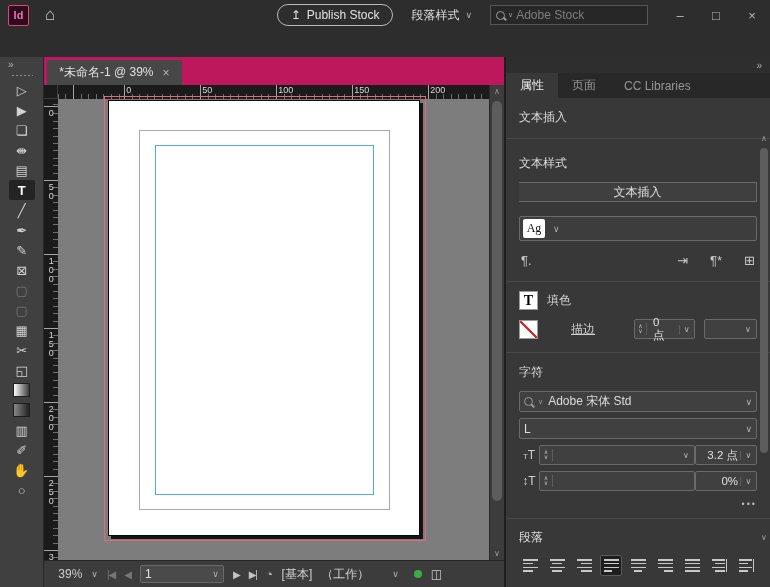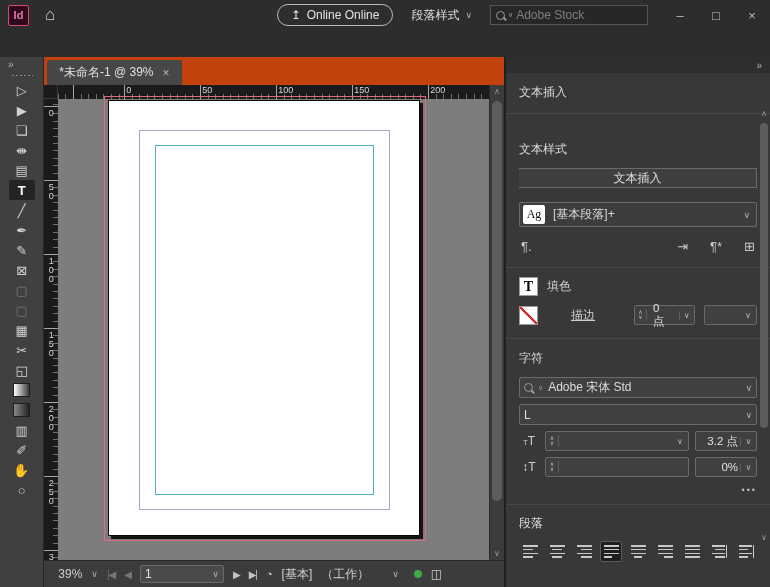--- a/index.html
+++ b/index.html
@@ -50,21 +50,21 @@
   .tool { width:26px; height:20px; display:flex; align-items:center; justify-content:center;
     color:#d2d2d2; font-size:13px; line-height:1; }
   .tool.selected { background:#242424; color:#ffffff; font-weight:bold; border-radius:2px; }
   .tool.faded { opacity:0.35; }
   .tool.gradient-glyph::before { content:""; width:15px; height:12px;
     background:linear-gradient(to right,#ffffff,#3a3a3a); border:1px solid #1e1e1e; }
   .tool.gradient-glyph.dark::before { background:linear-gradient(to right,#888888,#222222); }
 
   
   .docwin { width:467px; display:flex; flex-direction:column; position:relative; }
-  .tabbar { height:28px; background:#c2410c; display:flex; align-items:flex-end; }
+  .tabbar { height:28px; background:#be185d; display:flex; align-items:flex-end; }
   .doc-tab { height:25px; margin-left:3px; background:#474747; display:flex; align-items:center;
     gap:9px; padding:0 12px; font-size:12px; color:#e0e0e0; border-radius:2px 2px 0 0; }
   .doc-tab .close { color:#b5b5b5; font-size:12px; }
 
   .canvas-area { position:relative; flex:1; background:#7d7d7d; overflow:hidden; }
   .ruler-corner { position:absolute; left:0; top:0; width:14px; height:14px; background:#1b1b1b;
     border-right:1px solid #3a3a3a; border-bottom:1px solid #3a3a3a; }
   .hruler { position:absolute; left:14px; right:15px; top:0; height:14px; background-color:#1b1b1b;
     background-image:
       repeating-linear-gradient(to right,#a6a6a6 0 1px,transparent 1px 76px),
@@ -155,21 +155,21 @@
   .stepper { width:13px; display:flex; flex-direction:column; align-items:center;
     border-right:1px solid #5c5c5c; line-height:5px; padding:1px 0; }
   .stepper i { font-style:normal; font-size:6px; color:#bfbfbf; }
   .cb-val { font-size:11.5px; color:#e0e0e0; padding:0 6px; }
   .cb-chev { width:16px; text-align:center; font-size:8px; color:#b5b5b5; }
 
   .drop { height:21px; background:#404040; border:1px solid #6a6a6a; border-radius:2px;
     display:flex; align-items:center; padding:0 4px; gap:5px; margin-top:6px; }
   .drop .val { flex:1; font-size:12px; color:#dcdcdc; }
 
-  .char-row { display:flex; align-items:center; gap:6px; margin-top:6px; }
+  .char-row { display:flex; align-items:center; margin-top:6px; }
   .ch-icon { width:20px; font-size:12px; color:#cfcfcf; text-align:center; flex:none; }
   .glyph-tt::first-letter { font-size:8px; }
   .more-row { text-align:right; color:#bdbdbd; font-size:9px; letter-spacing:2px; margin:8px 0 9px 0; }
 
   .align-row { display:flex; gap:5px; margin-top:9px; align-items:center; }
   .abtn { width:22px; height:21px; display:flex; align-items:center; justify-content:center;
     border:1px solid transparent; border-radius:2px; }
   .abtn.active { background:#1e1e1e; border-color:#5a5a5a; }
   .abars { width:15px; height:13px; display:flex; flex-direction:column; justify-content:space-between; }
   .abars.spine { border-right:1.5px solid #c8c8c8; padding-right:1px; }
@@ -185,21 +185,21 @@
 </head>
 <body>
 
 <div id="app">
 
   <div class="titlebar">
     <div class="app-logo">Id</div>
     <span class="home-ic">⌂</span>
     <div class="publish-btn">
       <span class="up">↥</span>
-      <span>Online Online</span>
+      <span>Publish Stock</span>
     </div>
     <div class="ws-switch">
       <span>段落样式</span>
       <span class="chev">∨</span>
     </div>
     <div class="stock-search">
       <span class="mag"></span>
       <span class="tiny-chev">∨</span>
       <input placeholder="Adobe Stock" style="">
     </div>
@@ -300,35 +300,39 @@
         <span class="chev" style="margin-left:14px;">∨</span>
         <span class="green-dot" style="margin-left:6px;"></span>
         <span class="panes-ic">◫</span>
       </div>
     </div>
 
     <div class="rightpanel">
       <div class="panel-top">
         <span>»</span>
       </div>
+      <div class="panel-tabs">
+        <div class="ptab active">属性</div>
+        <div class="ptab">页面</div>
+        <div class="ptab">CC Libraries</div>
+      </div>
 
       <div class="panel-body">
 
         <div class="sec-title" style="padding:11px 0 12px 0;">文本插入</div>
         <div class="divider"></div>
 
-        <div class="sec-title" style="margin-top:27px;">文本样式</div>
+        <div class="sec-title" style="margin-top:16px;">文本样式</div>
 
         <div class="toggle-row">
           <div class="tg plain">文本插入</div>
         </div>
 
         <div class="style-drop">
           <span class="ag-badge">Ag</span>
-          <span class="val">[基本段落]+</span>
           <span class="chev">∨</span>
         </div>
 
         <div class="picon-row" id="style-icons">
             <span>¶.</span>
             <span class="sp" style="margin-left: 0px;"></span>
             <span>⇥</span>
             <span>¶*</span>
             <span>⊞</span>
           </div>

